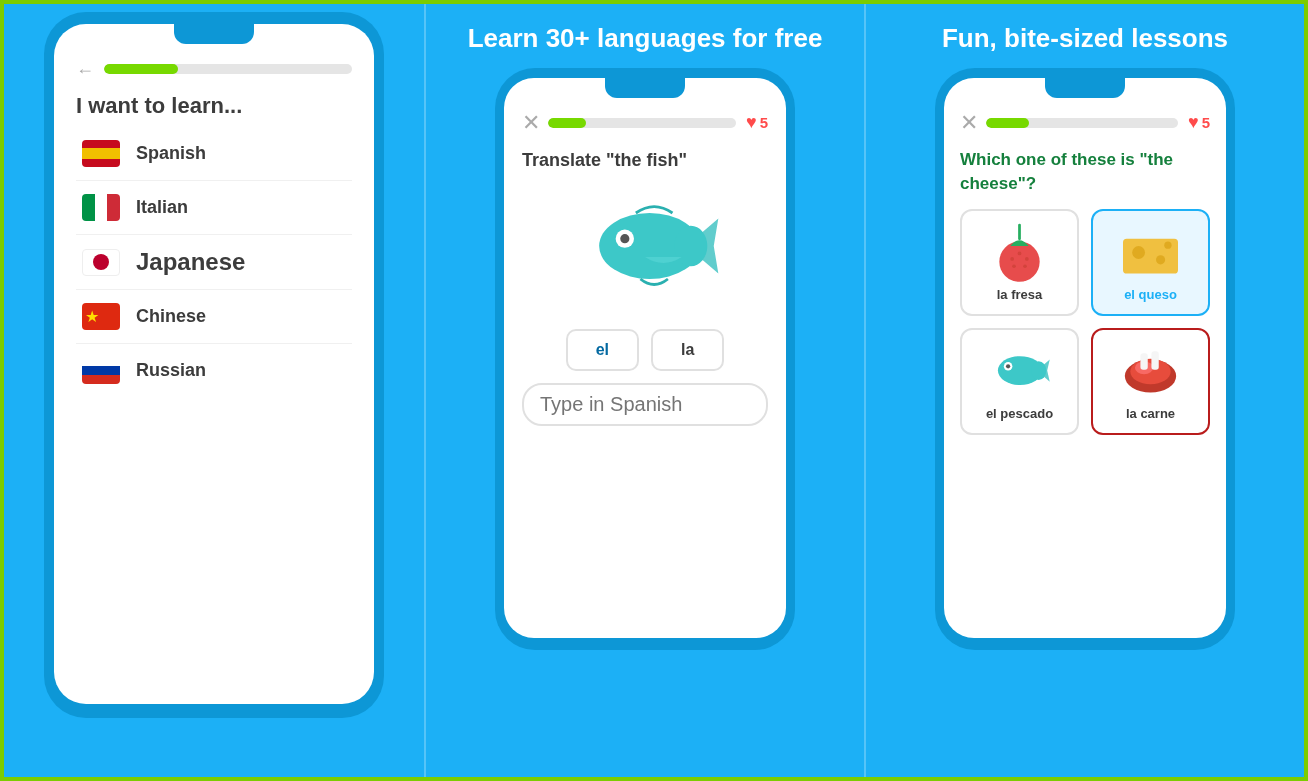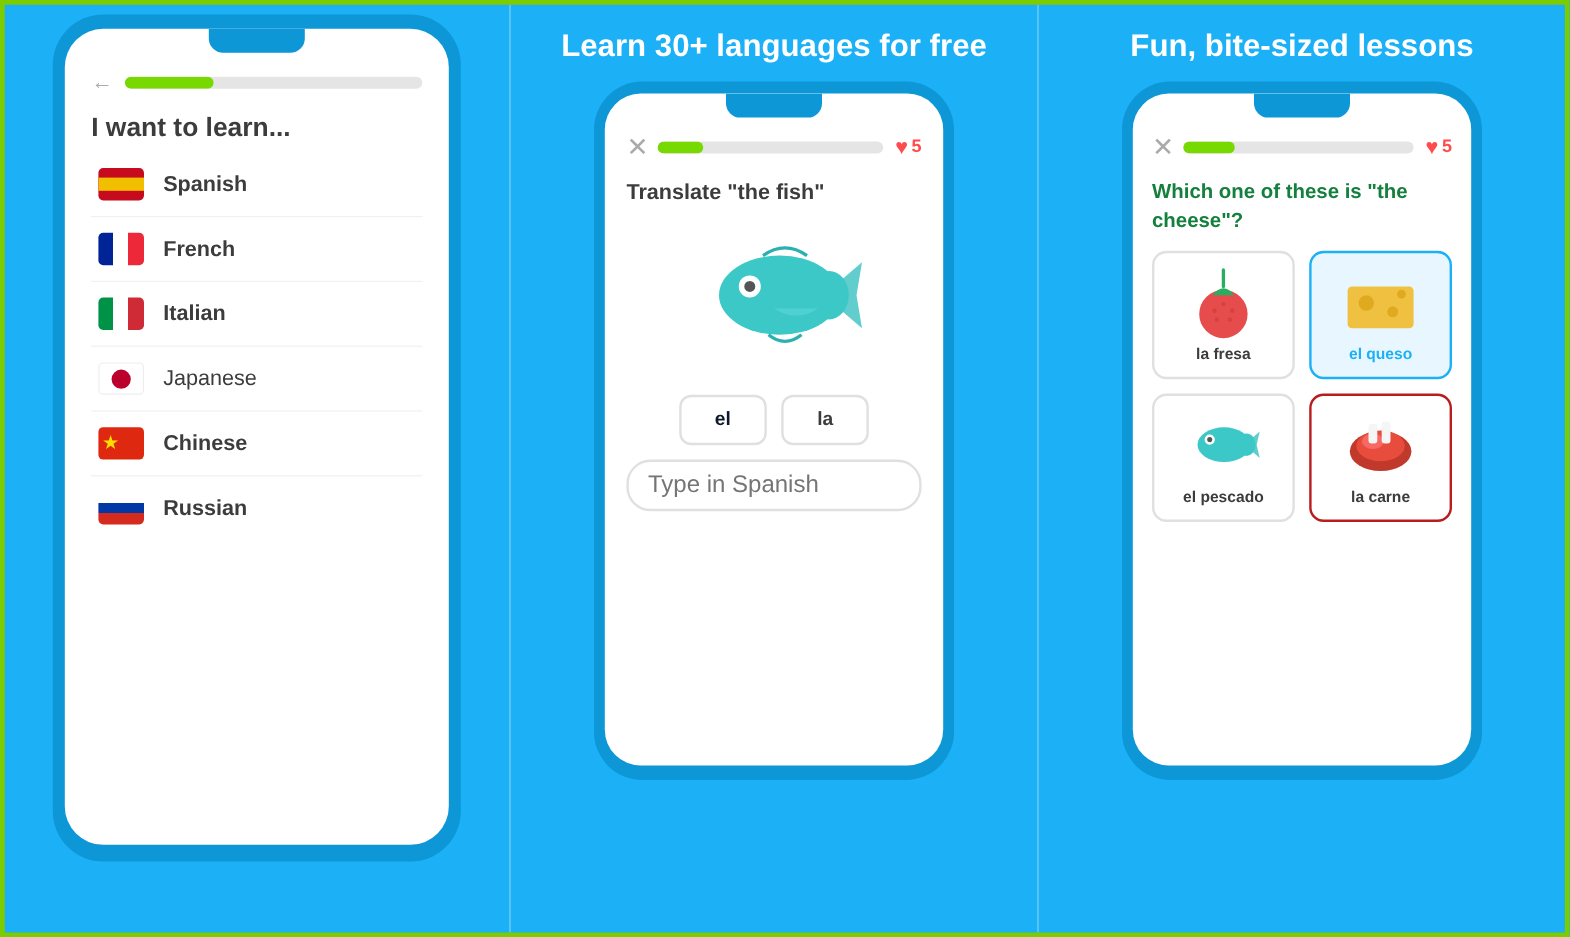--- a/index.html
+++ b/index.html
@@ -48,36 +48,32 @@
 
           <div>
 
             <div style="display:flex; align-items:center; padding:13px 6px; border-bottom:1.5px solid #f0f0f0;">
               <div style="width:38px; height:27px; border-radius:4px; margin-right:16px; position:relative; overflow:hidden; flex-shrink:0; background:#c60b1e;">
                 <div style="position:absolute; top:8px; left:0; right:0; height:11px; background:#f1bf00;"></div>
               </div>
               <span style="font-size:18px; font-weight:700; color:#3c3c3c;">Spanish</span>
             </div>
 
-            <div style="display:flex; align-items:center; padding:13px 6px; border-bottom:1.5px solid #f0f0f0;">
-              <div style="width:38px; height:27px; border-radius:4px; margin-right:16px; flex-shrink:0; background:linear-gradient(to right, #002395 33%, white 33%, white 66%, #ed2939 66%);"></div>
-              <span style="font-size:18px; font-weight:700; color:#3c3c3c;">French</span>
-            </div>
 
 
             <div style="display:flex; align-items:center; padding:13px 6px; border-bottom:1.5px solid #f0f0f0;">
               <div style="width:38px; height:27px; border-radius:4px; margin-right:16px; flex-shrink:0; background:linear-gradient(to right, #009246 33%, white 33%, white 66%, #ce2b37 66%);"></div>
               <span style="font-size:18px; font-weight:700; color:#3c3c3c;">Italian</span>
             </div>
 
             <div style="display:flex; align-items:center; padding:13px 6px; border-bottom:1.5px solid #f0f0f0;">
               <div style="width:38px; height:27px; border-radius:4px; margin-right:16px; flex-shrink:0; background:white; border:1px solid #eee; display:flex; align-items:center; justify-content:center; position:relative;">
                 <div style="width:16px; height:16px; background:#bc002d; border-radius:50%;"></div>
               </div>
-              <span style="font-size:18px; font-weight:400; color:#3c3c3c;">Japanese</span>
+              <span style="font-size:24px; font-weight:700; color:#3c3c3c;">Japanese</span>
             </div>
 
             <div style="display:flex; align-items:center; padding:13px 6px; border-bottom:1.5px solid #f0f0f0;">
               <div style="width:38px; height:27px; border-radius:4px; margin-right:16px; flex-shrink:0; background:#de2910; display:flex; align-items:center; justify-content:flex-start; padding-left:3px;">
                 <span style="color:#ffde00; font-size:16px; line-height:1;">★</span>
               </div>
               <span style="font-size:18px; font-weight:700; color:#3c3c3c;">Chinese</span>
             </div>
 
             <div style="display:flex; align-items:center; padding:13px 6px;">
@@ -131,21 +127,21 @@
             <path d="M80 24 Q100 10 120 24" stroke="#2ab0b0" stroke-width="3" fill="none"></path>
 
             <path d="M85 96 Q100 108 115 96" stroke="#2ab0b0" stroke-width="3" fill="none"></path>
 
             <path d="M90 72 Q110 85 130 72" fill="#56d4d4" opacity="0.7"></path>
           </svg>
         </div>
 
         
         <div style="display:flex; gap:12px; justify-content:center; margin-bottom:12px;">
-          <button style="border:2px solid #e0e0e0; background:white; border-radius:10px; padding:10px 28px; font-size:16px; font-weight:600; color:#0f172a; cursor:pointer;">el</button>
+          <button style="border:2px solid #e0e0e0; background:white; border-radius:10px; padding:10px 28px; font-size:16px; font-weight:600; color:#0369a1; cursor:pointer;">el</button>
           <button style="border:2px solid #e0e0e0; background:white; border-radius:10px; padding:10px 28px; font-size:16px; font-weight:600; color:#3c3c3c; cursor:pointer;">la</button>
         </div>
 
         
         <input style="width: 100%; border: 2px solid rgb(224, 224, 224); border-radius: 20px; padding: 8px 16px; font-size: 20px; color: rgb(170, 170, 170); outline: none;" readonly="" placeholder="Type in Spanish">
       </div>
     </div>
   </div>
 </div>
 

